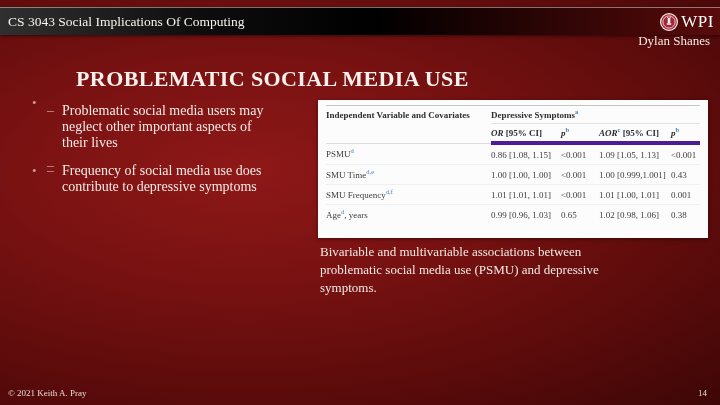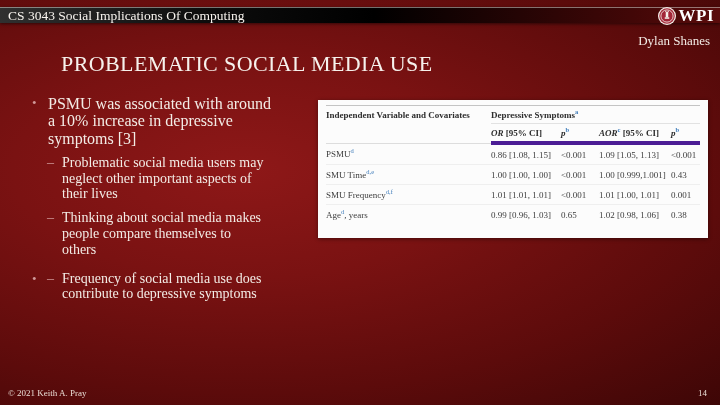--- a/index.html
+++ b/index.html
@@ -3,30 +3,30 @@
 <meta charset="utf-8">
 <style>
   html,body { margin:0; padding:0; background:#111; }
   .slide {
     position:relative; width:720px; height:405px; overflow:hidden;
     font-family:"Liberation Serif","DejaVu Serif",serif;
     background:#6e0f0f;
     background-image:radial-gradient(115% 95% at 34% 42%, #8e1818 0%, #7a1212 28%, #5c0b0b 58%, #3c0606 85%, #2e0404 100%);
   }
   .header-bar {
-    position:absolute; top:7px; left:0; width:720px; height:16px;
+    position:absolute; top:7px; left:0; width:720px; height:28px;
     display:flex; align-items:center; justify-content:space-between;
     background:linear-gradient(90deg,#303030 0%,#0d0d0d 28%,#000 52%,#240404 72%,#420707 88%,#5a0b0b 100%);
     border-top:1px solid rgba(210,205,200,0.55);
     box-shadow:0 1px 3px rgba(0,0,0,0.55);
     box-sizing:border-box;
   }
   .course-title { padding-left:8px; font-size:13.5px; color:#f8f4ef; white-space:nowrap; }
   .wpi-logo { display:flex; align-items:center; gap:3px; padding-right:6px; }
-  .wpi-text { font-size:17px; font-weight:bold; color:#ffffff; letter-spacing:0.5px; line-height:1; }
+  .wpi-text { font-size:17px; font-weight:normal; color:#ffffff; letter-spacing:0.5px; line-height:1; }
   .author { position:absolute; top:33px; right:10px; font-size:13px; color:#f3ece6; }
   .slide-title { position:absolute; top:50px; left:60px; font-size:22px; letter-spacing:0.4px; color:#f6f1ec; white-space:nowrap; }
   .bullets { position:absolute; top:95px; left:30px; width:280px; margin:0; padding:0; list-style:none; color:#f3ece6; }
   .bullets li { position:relative; margin:0 0 8px 0; }
   .bullets li.lvl1 { padding-left:18px; font-size:16px; line-height:1.08; }
   .bullets li.lvl2 { padding-left:32px; font-size:14px; line-height:1.13; }
   .bullets li.lvl2 + li.lvl1 { margin-top:13px; }
   .bullets .marker { position:absolute; color:#d09a9a; }
   .bullets li.lvl1 .marker { left:2px; top:1px; font-size:13px; }
   .bullets li.lvl2 .marker { left:17px; top:0; font-size:14px; }
@@ -68,26 +68,26 @@
         <rect x="8" y="4.3" width="0.9" height="1.2" fill="#f5f0ea"></rect>
         <rect x="9.55" y="4.3" width="0.9" height="1.2" fill="#f5f0ea"></rect>
         <rect x="11.1" y="4.3" width="0.9" height="1.2" fill="#f5f0ea"></rect>
       </svg>
       <span class="wpi-text">WPI</span>
     </span>
   </div>
 
   <div class="author">Dylan Shanes</div>
 
-  <h1 class="slide-title" style="margin:1px;font-weight:normal;">PROBLEMATIC SOCIAL MEDIA USE</h1>
+  <h1 class="slide-title" style="margin:16px;font-weight:bold;">PROBLEMATIC SOCIAL MEDIA USE</h1>
 
   <ul class="bullets">
-      <li class="lvl1"><span class="marker">•</span><span>PSMU was associated with around<br>a 10% increase in depressive<br>symptoms [3]</span></li>
+      <li class="lvl1"><span class="marker">•</span></li>
       <li class="lvl2"><span class="marker">–</span><span>Problematic social media users may<br>neglect other important aspects of<br>their lives</span></li>
-      <li class="lvl2"><span class="marker">–</span><span>Thinking about social media makes<br>people compare themselves to<br>others</span></li>
+      <li class="lvl2"><span class="marker">–</span></li>
       <li class="lvl1"><span class="marker">•</span></li>
       <li class="lvl2"><span class="marker">–</span><span>Frequency of social media use does<br>contribute to depressive symptoms</span></li>
     </ul>
 
   <div class="table-panel">
     <table class="results">
       <colgroup>
           <col class="c1">
           <col class="c2">
           <col class="c3">
@@ -132,17 +132,18 @@
           <td><span>Age</span><sup>d</sup><span>, years</span></td>
           <td>0.99 [0.96, 1.03]</td>
           <td>0.65</td>
           <td>1.02 [0.98, 1.06]</td>
           <td>0.38</td>
         </tr>
       </tbody>
     </table>
   </div>
 
+  <div class="caption">Bivariable and multivariable associations between<br>problematic social media use (PSMU) and depressive<br>symptoms.</div>
 
   <div class="footer-copyright">© 2021 Keith A. Pray</div>
   <div class="page-number">14</div>
 
 </div>
 
 </body></html>

